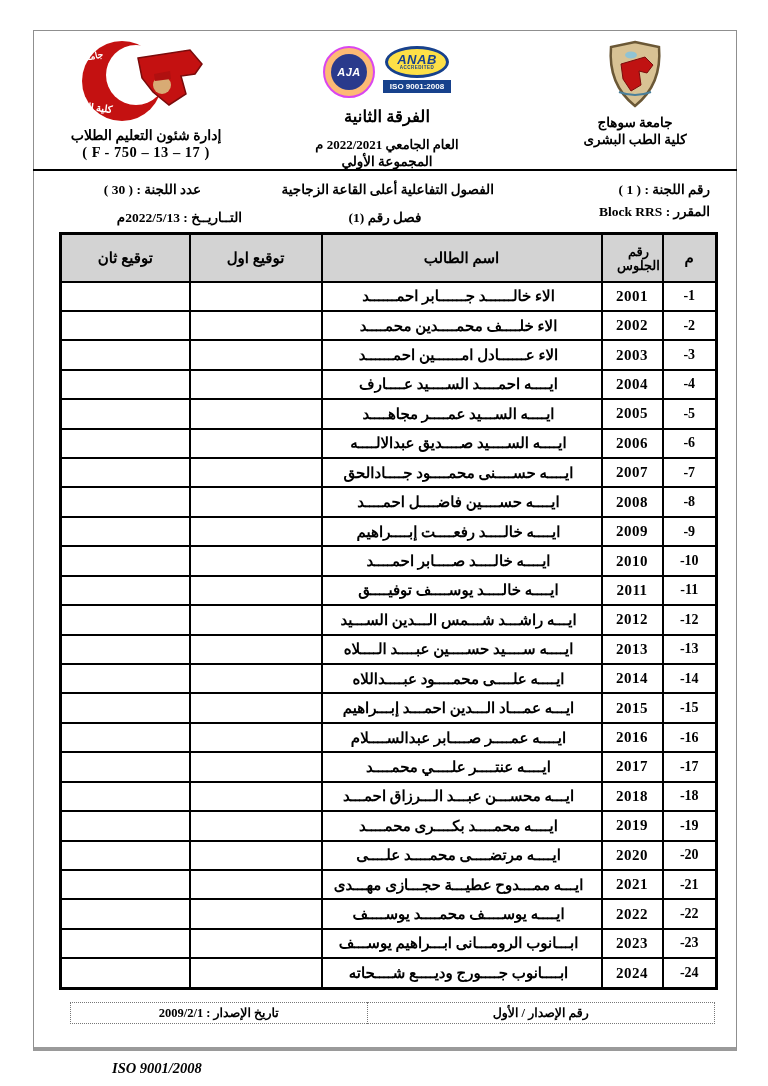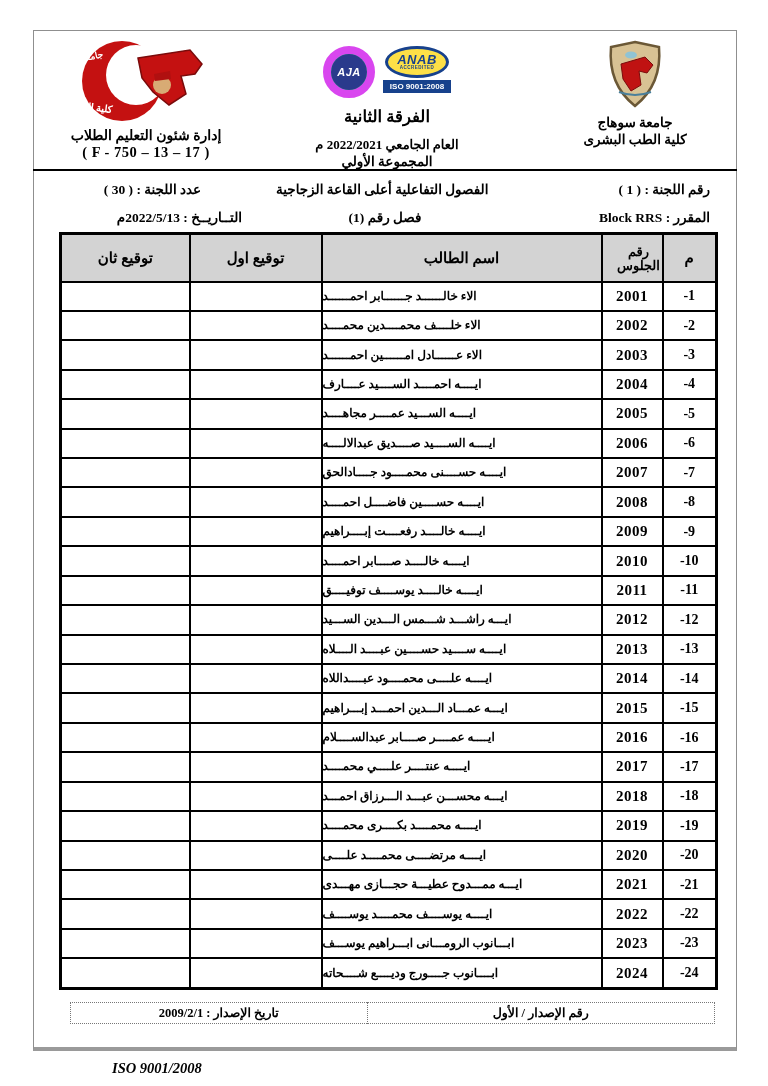--- a/index.html
+++ b/index.html
@@ -30,58 +30,58 @@
     width:64px;height:32px;border:3px solid var(--brand-blue,#17418c);border-radius:50%;
     display:flex;flex-direction:column;align-items:center;justify-content:center;background:#fde047;
   }
   .anab-word{color:var(--brand-blue,#17418c);font-size:13px;font-style:italic;letter-spacing:.5px;line-height:11px;font-family:"Liberation Sans",sans-serif;font-weight:bold;}
   .anab-sub{color:var(--brand-blue,#17418c);font-size:4.5px;letter-spacing:.5px;line-height:5px;font-family:"Liberation Sans",sans-serif;}
   .anab-iso{
     margin-top:2px;width:68px;height:13px;background:var(--brand-blue,#17418c);color:#fff;
     font-size:8px;line-height:13px;text-align:center;font-family:"Liberation Sans",sans-serif;direction:ltr;
   }
   .aja{
-    width:52px;height:52px;border-radius:50%;border:8px solid #d946ef;background:#86efac;
+    width:52px;height:52px;border-radius:50%;border:2px solid #d946ef;background:#fdba74;
     display:flex;align-items:center;justify-content:center;
   }
   .aja-inner{
     width:36px;height:36px;border-radius:50%;background:#2a3a8c;color:#fff;
     display:flex;align-items:center;justify-content:center;font-size:11px;font-style:italic;
     font-family:"Liberation Sans",sans-serif;font-weight:bold;letter-spacing:.5px;
   }
   .t1{font-size:16.5px;margin-top:3px;}
   .t2{font-size:13px;margin-top:10px;}
   .t3{font-size:13.5px;}
   .hdr-right{position:absolute;left:560px;top:40px;width:150px;text-align:center;}
   .hdr-right .uni{font-size:13.5px;margin-top:2px;}
   .hdr-right .fac{font-size:13.5px;}
   .divider{position:absolute;left:33px;top:169px;width:704px;border-top:2.5px solid #000;}
   
   .info{position:absolute;font-size:13.5px;white-space:nowrap;}
   .i-committee{top:181px;right:58px;}
-  .i-hall{top:181px;left:276px;width:218px;text-align:left;}
+  .i-hall{top:181px;left:276px;width:218px;text-align:right;}
   .i-count{top:181px;left:95px;width:115px;text-align:center;}
-  .i-course{top:209px;right:58px;}
+  .i-course{top:203px;right:58px;}
   .i-class{top:209px;left:330px;width:110px;text-align:center;}
   .i-date{top:209px;left:76px;width:134px;text-align:right;margin-left:32px;}
   
   table.students{
     position:absolute;left:59px;top:232px;width:656px;height:758px;
     border-collapse:collapse;table-layout:fixed;direction:rtl;
   }
   table.students th,table.students td{border:2px solid #000;overflow:hidden;}
   table.students{border:3px solid #000;}
   thead tr{height:48px;}
   thead th{background:var(--hdr-gray,#d3d3d3);font-size:15px;vertical-align:middle;border-bottom-width:2.5px;}
   th.h-seat{font-size:13px;line-height:14px;padding-top:2px;}
   th.h-seat span{display:block;padding-left:13px;}
   td{vertical-align:middle;}
   td.c-serial{text-align:center;font-size:14px;direction:ltr;}
   td.c-seat{text-align:center;font-size:15px;letter-spacing:.5px;}
-  td.c-name{text-align:left;font-size:12px;padding-right:6px;white-space:nowrap;}
+  td.c-name{text-align:center;font-size:15px;padding-right:6px;white-space:nowrap;}
   td.c-sig{background:#fff;}
   
   table.foot{
     position:absolute;left:70px;top:1002px;width:645px;height:22px;
     border-collapse:collapse;direction:rtl;font-size:12.5px;
   }
   table.foot td{border:1px dotted #777;text-align:center;vertical-align:middle;font-weight:bold;}
   .iso-note{position:absolute;left:112px;top:1060px;font-size:14.5px;font-style:italic;direction:ltr;}
   svg text{font-weight:bold;}
 </style>

